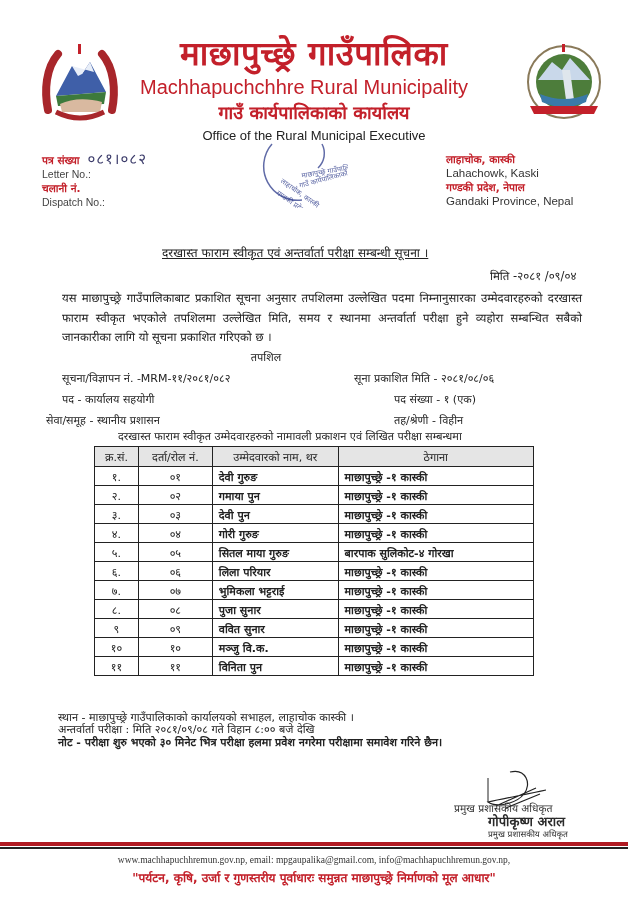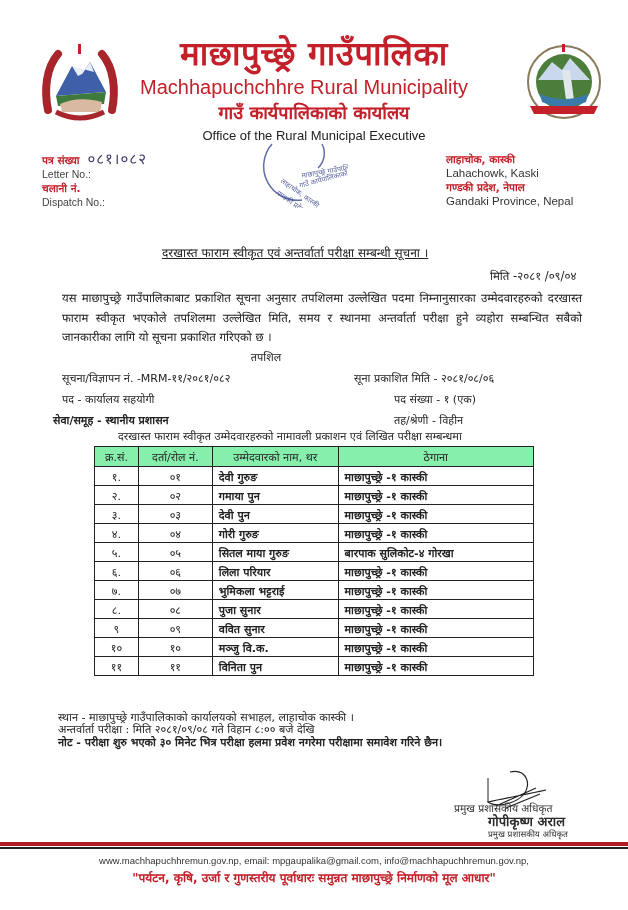--- a/index.html
+++ b/index.html
@@ -30,37 +30,37 @@
   
   .notice-title { left: 162px; top: 244px; font-size: 12px; text-decoration: underline; color: #222; }
   .date-line { left: 490px; top: 268px; font-size: 11.5px; color: #222; }
   .para { left: 62px; width: 520px; top: 289px; font-size: 11.5px; line-height: 19.5px; color: #222; text-align: justify; }
   .tapsil { left: 0; width: 516px; top: 349px; text-align: center; font-size: 11px; color: #222; margin-left: 8px; }
   .info-row { font-size: 11px; color: #222; }
   .table-caption { left: 118px; top: 428px; font-size: 11px; color: #222; }
 
   table.cand { position: absolute; left: 94px; top: 446px; width: 440px; border-collapse: collapse; font-size: 11px; }
   table.cand th, table.cand td { border: 1px solid #222; height: 18px; padding: 0 6px; font-weight: normal; color: #222; }
-  table.cand th { background: #86efac; height: 19px; }
+  table.cand th { background: #e5e5e5; height: 19px; }
   table.cand td.c { text-align: center; }
   table.cand td.l { text-align: left; font-weight: bold; }
 
   .after-1 { left: 58px; top: 685px; font-size: 11px; color: #222; margin-top: 36px; }
   .after-2 { left: 58px; top: 709px; font-size: 11px; color: #222; }
   .note { left: 58px; top: 733px; width: 522px; font-size: 11px; line-height: 19px; color: #222; }
 
   .sign-label { left: 454px; top: 801px; font-size: 10.5px; color: #333; }
   .sign-name { left: 488px; top: 812px; font-size: 13px; font-weight: bold; color: #2a2a2a; }
   .sign-title { left: 488px; top: 828px; font-size: 8.5px; color: #2a2a2a; }
   .signature { left: 466px; top: 768px; width: 90px; height: 50px; }
 
   
   .footer-rule-red { left: 0; width: 628px; top: 842px; height: 4px; background: #b01a22; }
   .footer-rule-dark { left: 0; width: 628px; top: 847px; height: 2px; background: #222; }
-  .footer-web { left: 0; width: 628px; top: 855px; text-align: center; font-size: 9.5px; color: #333; font-family: Liberation Sans, sans-serif; }
+  .footer-web { left: 0; width: 628px; top: 855px; text-align: center; font-size: 9.5px; color: #333; font-family: Liberation Serif, serif; }
   .footer-slogan { left: 0; width: 628px; top: 869px; text-align: center; font-size: 12px; font-weight: bold; color: #c3202a; }
 </style>
 </head>
 <body>
 
 <svg class="abs logo-left" viewBox="0 0 84 86">
   <circle cx="42" cy="44" r="38" fill="#fff"></circle>
   <path d="M10 70 C6 50 8 28 20 14 M74 70 C78 50 76 28 64 14" stroke="#a8262b" stroke-width="8" fill="none" stroke-linecap="round"></path>
   <path d="M18 56 L34 26 L44 34 L52 22 L68 52 Z" fill="#3f5fa8"></path>
   <path d="M34 26 L40 36 L44 34 L52 22 L56 32 Z" fill="#e8eef8"></path>
@@ -113,21 +113,21 @@
 
 <div class="abs notice-title">दरखास्त फाराम स्वीकृत एवं अन्तर्वार्ता परीक्षा सम्बन्धी सूचना ।</div>
 <div class="abs date-line">मिति -२०८१ /०९/०४</div>
 <div class="abs para">यस माछापुच्छ्रे गाउँपालिकाबाट प्रकाशित सूचना अनुसार तपशिलमा उल्लेखित पदमा निम्नानुसारका उम्मेदवारहरुको दरखास्त फाराम स्वीकृत भएकोले तपशिलमा उल्लेखित मिति, समय र स्थानमा अन्तर्वार्ता परीक्षा हुने व्यहोरा सम्बन्धित सबैको जानकारीका लागि यो सूचना प्रकाशित गरिएको छ ।</div>
 <div class="abs tapsil">तपशिल</div>
 
 <div class="abs info-row" style="left:62px; top:370px;">सूचना/विज्ञापन नं. -MRM-११/२०८१/०८२</div>
 <div class="abs info-row" style="left:354px; top:370px;">सूना प्रकाशित मिति - २०८१/०८/०६</div>
 <div class="abs info-row" style="left:62px; top:391px;">पद - कार्यालय सहयोगी</div>
 <div class="abs info-row" style="left:394px; top:391px;">पद संख्या - १ (एक)</div>
-<div class="abs info-row" style="left:53px; top:412px;font-weight:bold;">सेवा/समूह - स्थानीय प्रशासन</div>
+<div class="abs info-row" style="left:46px; top:412px;">सेवा/समूह - स्थानीय प्रशासन</div>
 <div class="abs info-row" style="left:394px; top:412px;">तह/श्रेणी - विहीन</div>
 
 <div class="abs table-caption">दरखास्त फाराम स्वीकृत उम्मेदवारहरुको नामावली प्रकाशन एवं लिखित परीक्षा सम्बन्धमा</div>
 
 <table class="cand">
   <colgroup>
     <col style="width:44px">
       <col style="width:74px">
       <col style="width:126px">
       <col style="width:196px">

